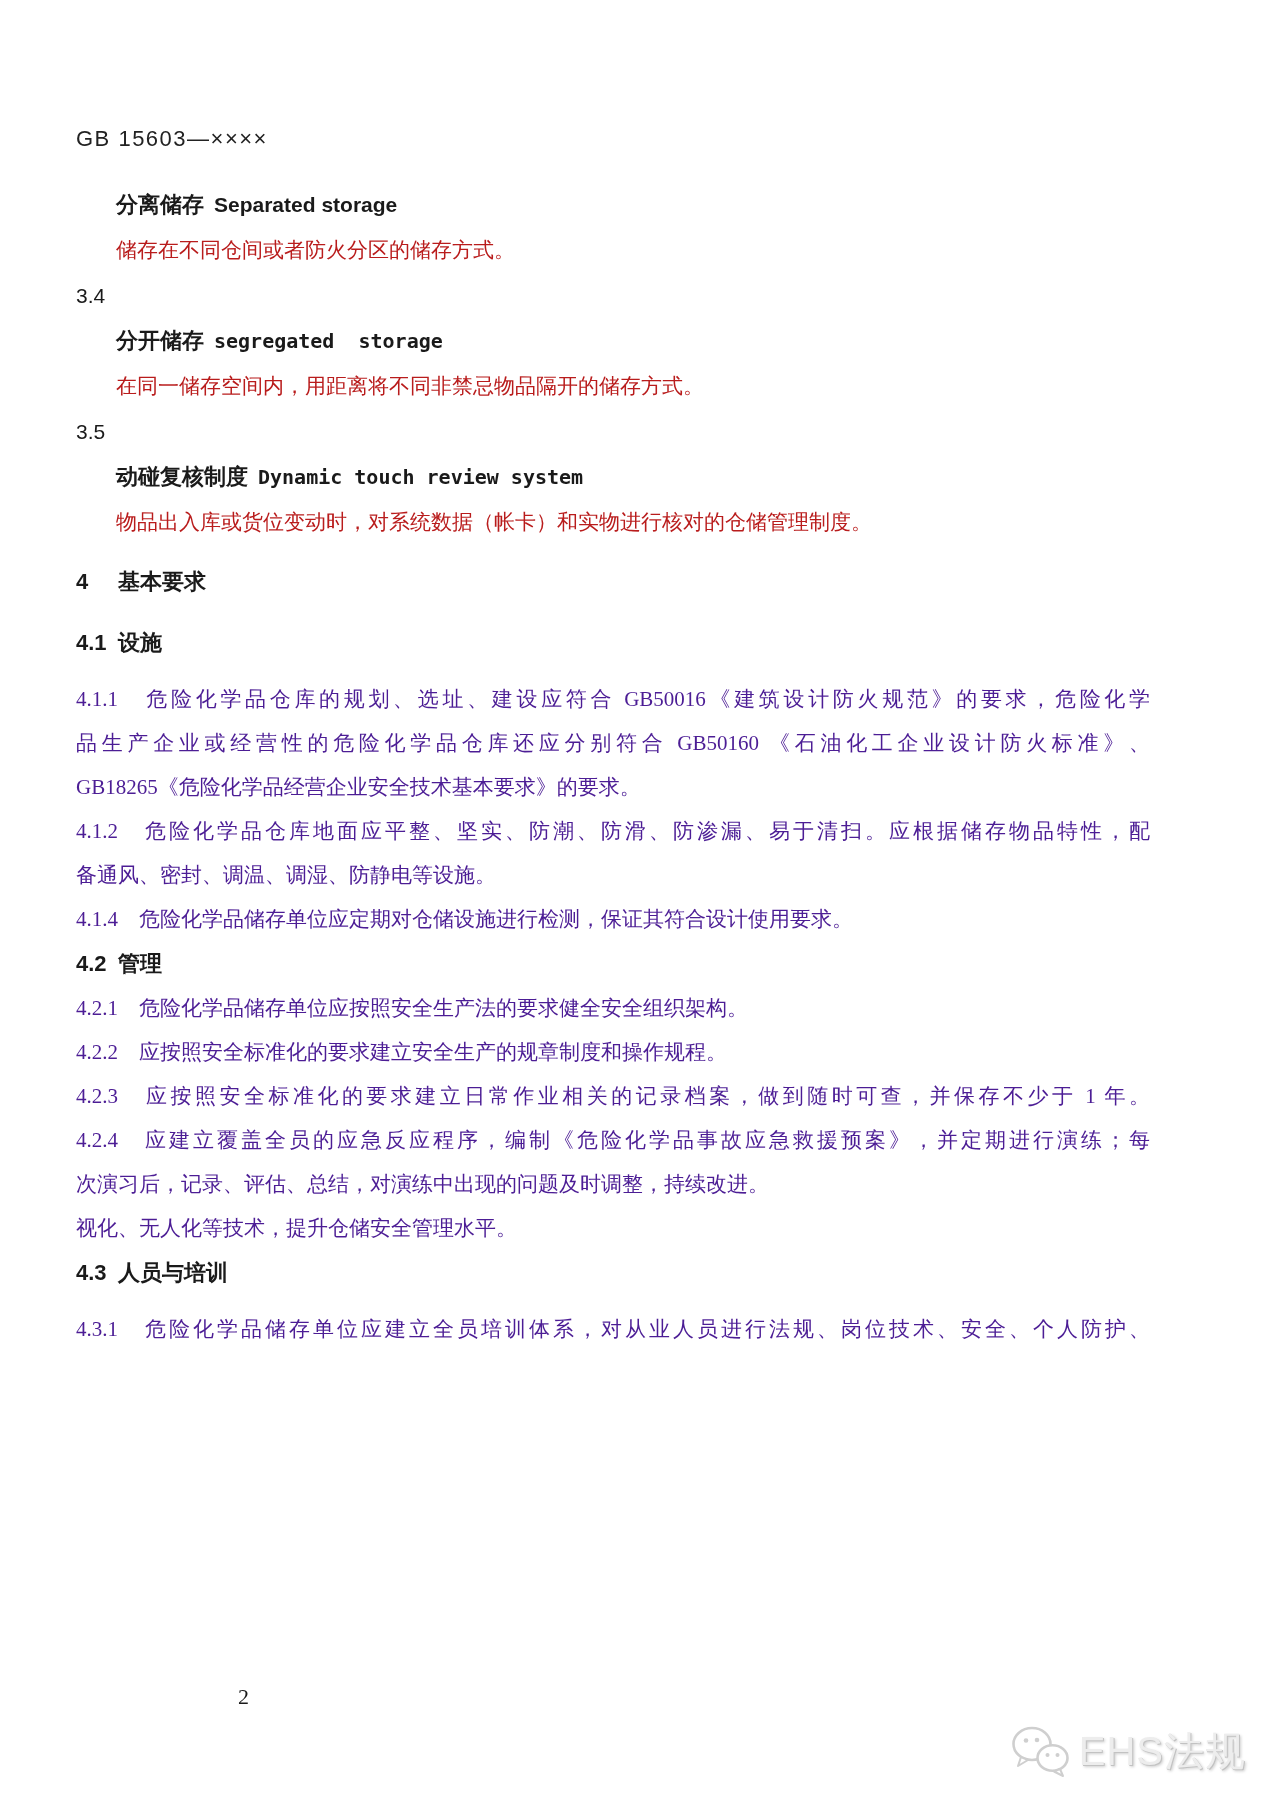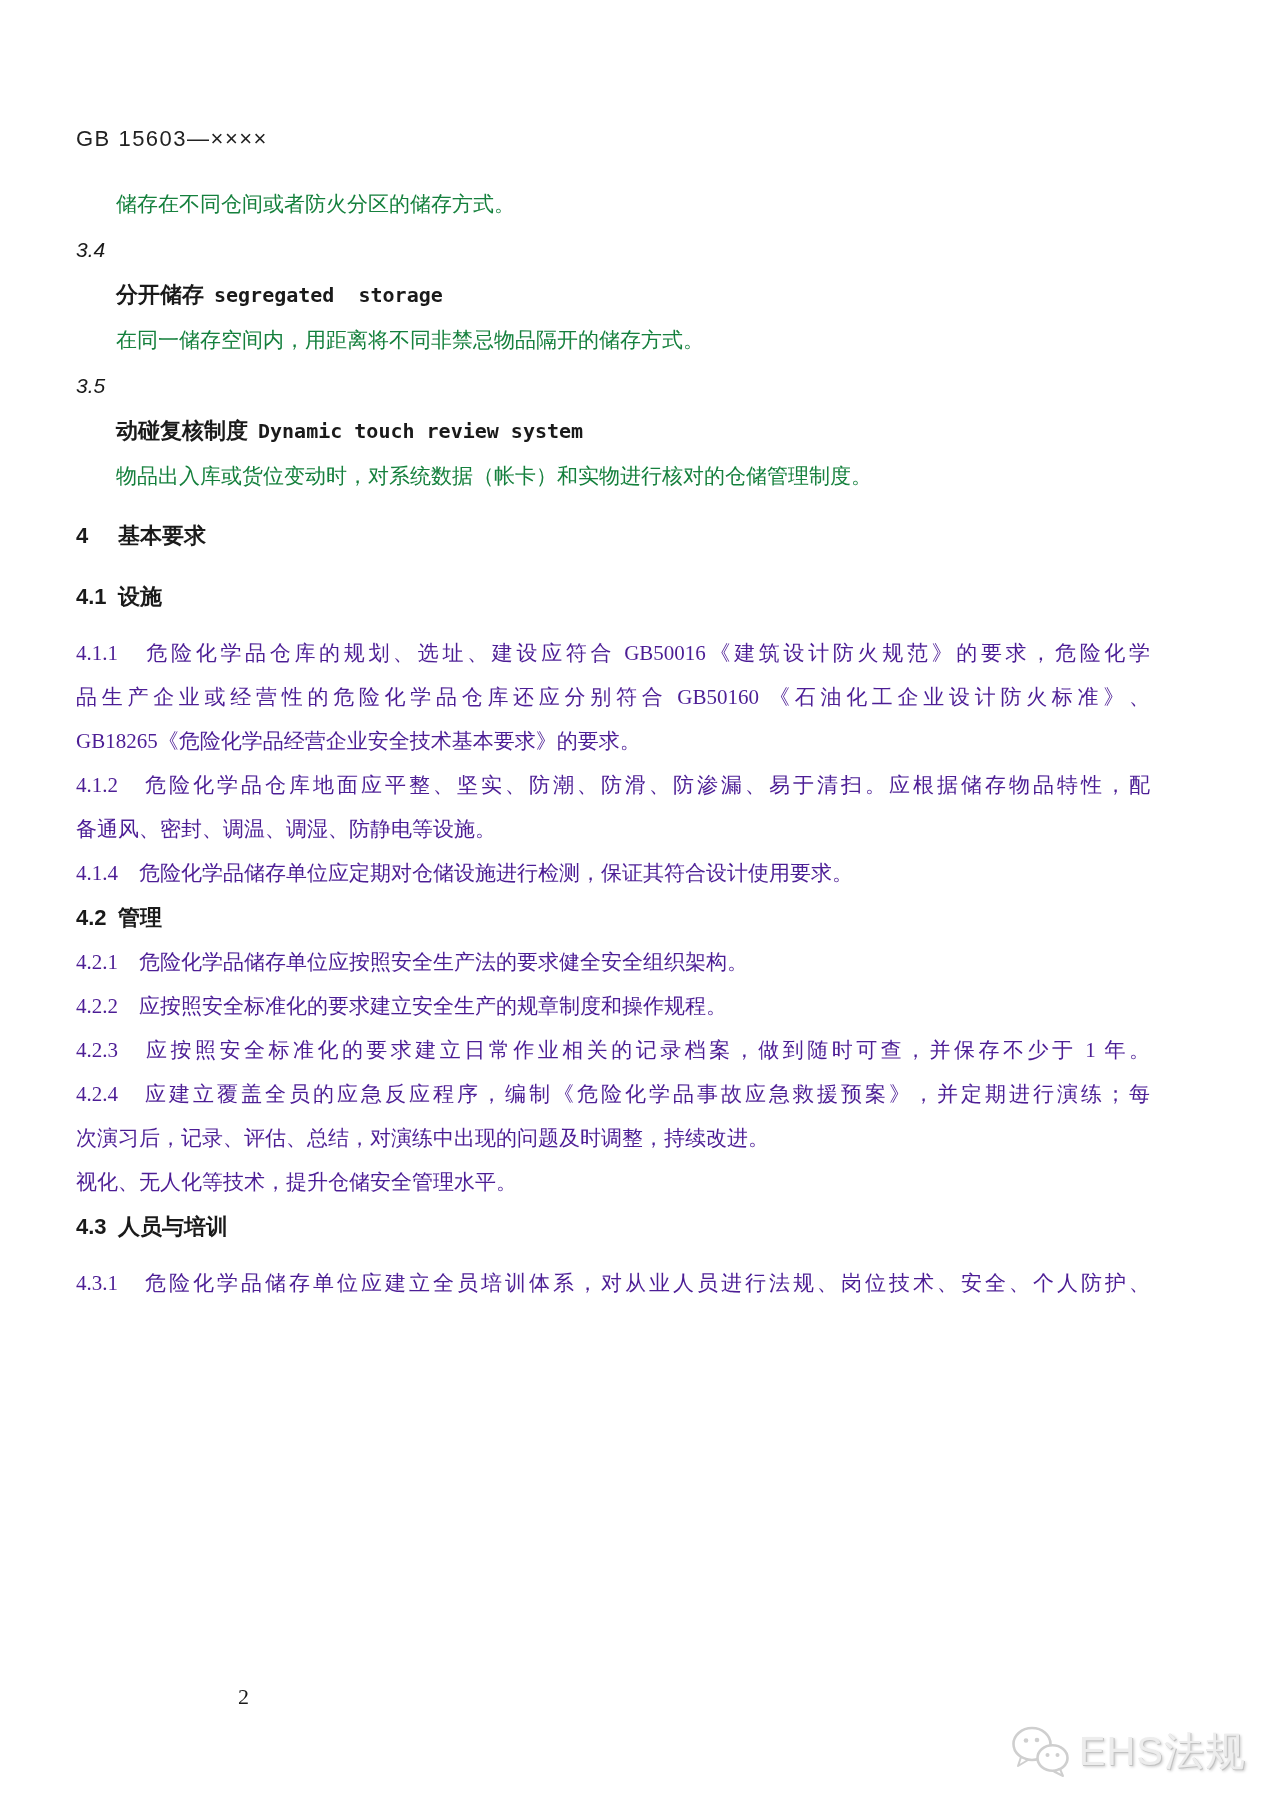--- a/index.html
+++ b/index.html
@@ -28,23 +28,23 @@
   .en-sans{
     font-family:"Liberation Sans","DejaVu Sans",sans-serif;
     font-weight:700;font-size:21px;margin-left:10px;white-space:pre;
   }
   .en-mono{
     font-family:"DejaVu Sans Mono","Liberation Mono",monospace;
     font-weight:700;font-size:20px;margin-left:10px;white-space:pre;
   }
   .term-number{
     font-family:"Liberation Sans","DejaVu Sans",sans-serif;
-    font-size:21px;font-weight:500;font-style:italic;
+    font-size:21px;font-weight:500;
   }
-  .term-def{color:#15803d;}
+  .term-def{color:#b91c1c;}
   
   .heading{
     font-family:"Liberation Sans","DejaVu Sans",sans-serif;
     font-weight:700;font-size:22px;line-height:45px;
   }
   .heading .num{display:inline-block;min-width:42px;}
   .chapter{margin-top:14px;margin-bottom:16px;}
   .sec-41{margin-bottom:12px;}
   
   .cline{
@@ -72,20 +72,23 @@
   }
 </style>
 </head>
 <body>
 
 <div class="page">
 
   <div class="doc-header">GB 15603—××××</div>
 
   <div>
+    <div class="trow indent">
+      <span class="term-zh">分离储存</span><span class="en-sans">Separated storage</span>
+    </div>
     <div class="trow indent term-def">储存在不同仓间或者防火分区的储存方式。</div>
 
     <div class="trow term-number">3.4</div>
     <div class="trow indent">
       <span class="term-zh">分开储存</span><span class="en-mono">segregated  storage</span>
     </div>
     <div class="trow indent term-def">在同一储存空间内，用距离将不同非禁忌物品隔开的储存方式。</div>
 
     <div class="trow term-number">3.5</div>
     <div class="trow indent">

